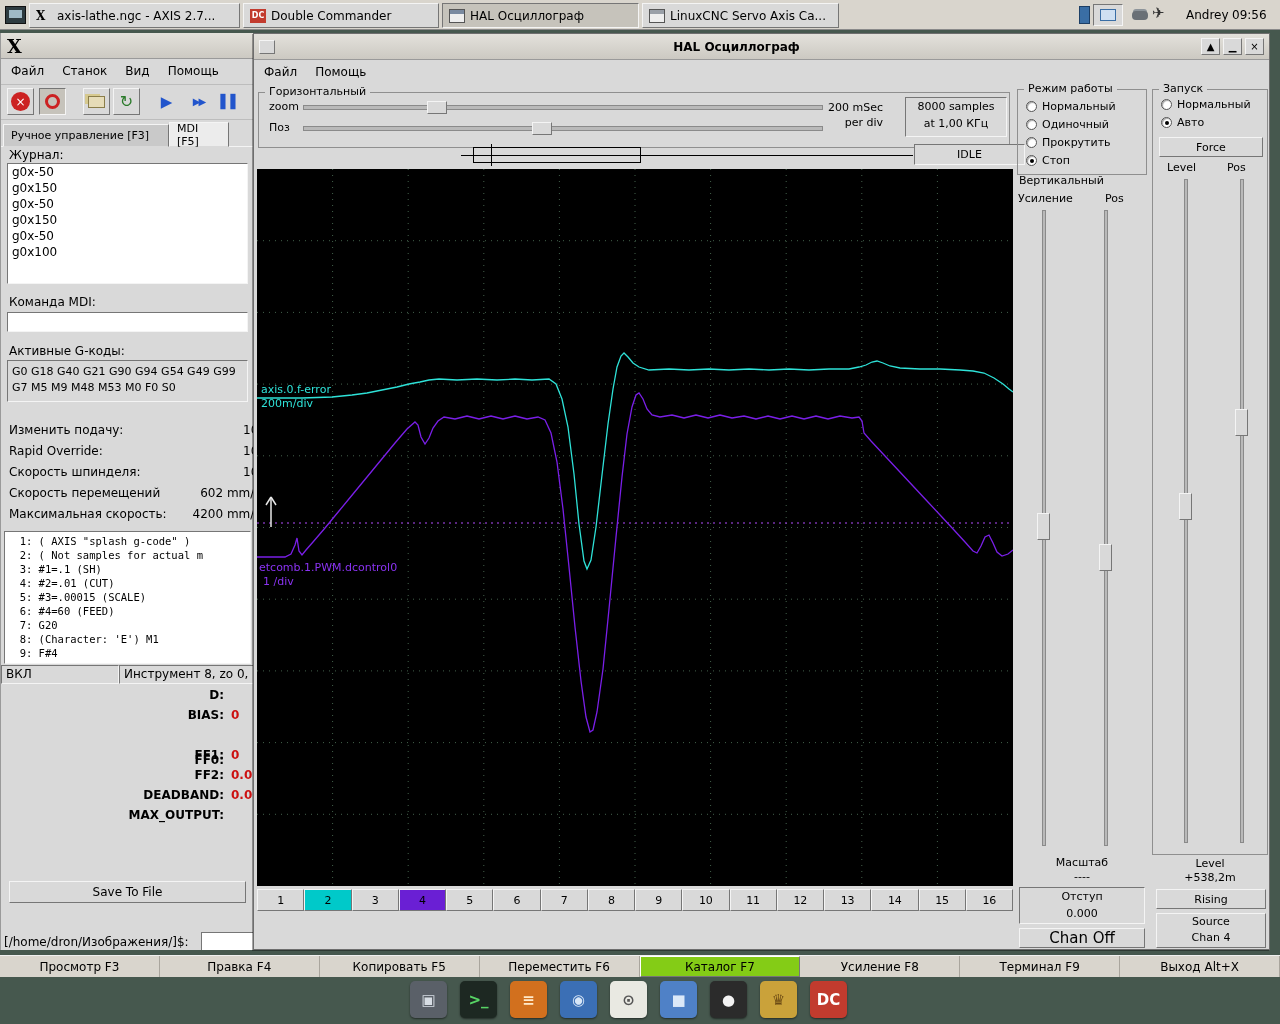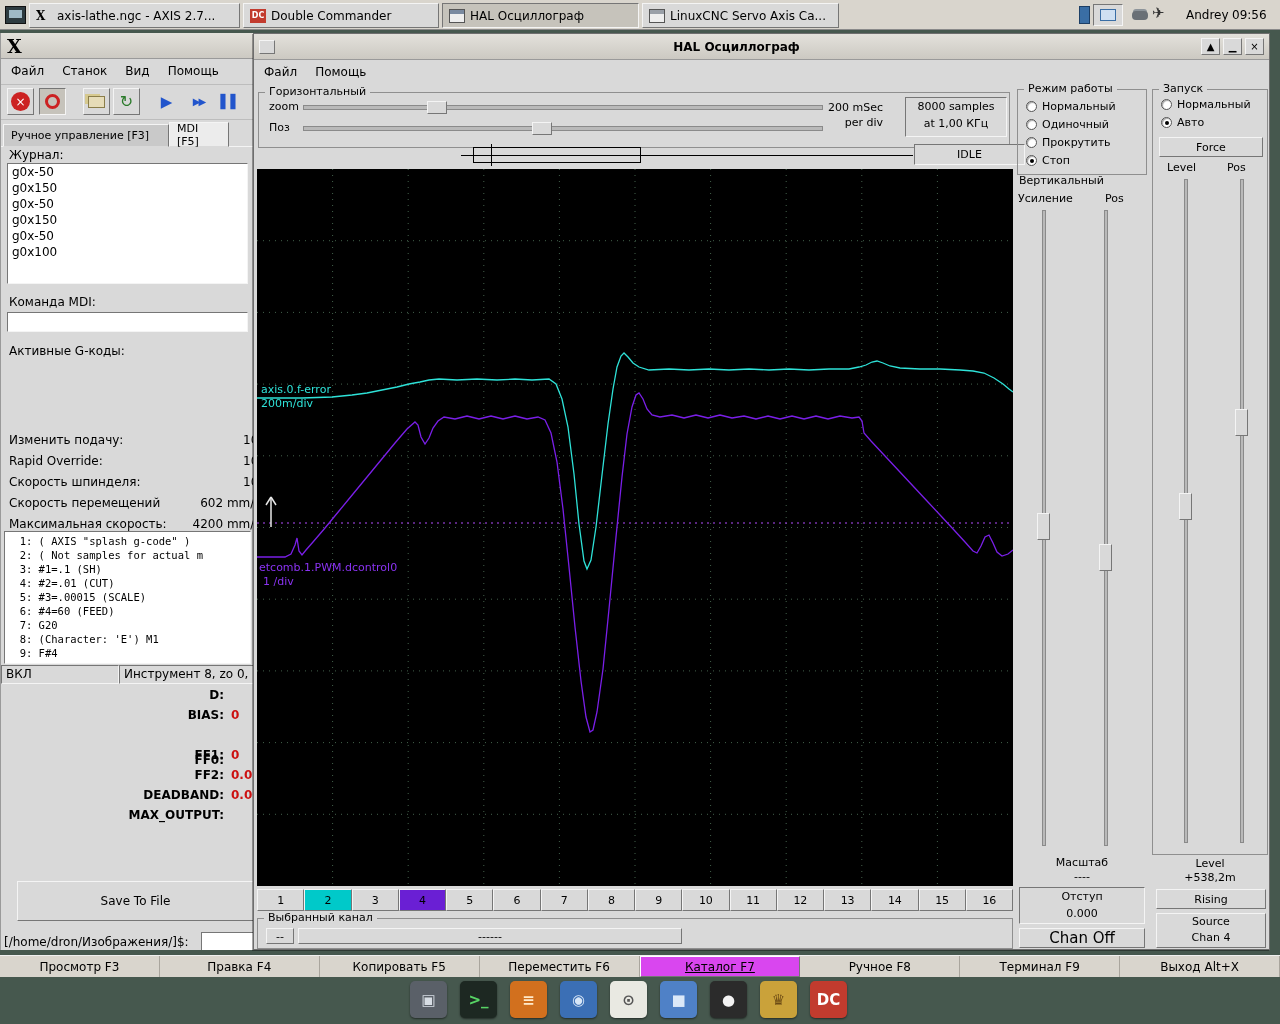--- a/index.html
+++ b/index.html
@@ -62,21 +62,21 @@
   #canvas { position:absolute; left:3px; top:135px; width:756px; height:717px; background:#000; }
   .trace-label { position:absolute; font-size:11px; line-height:13px; }
   #chan-row { position:absolute; left:3px; top:855px; width:756px; height:22px; display:flex; }
   .chan-btn { flex:1; font-size:11px; display:flex; align-items:center; justify-content:center; }
   .chan-cyan { background:#00c9c9 !important; }
   .chan-purple { background:#6a1fd4 !important; }
 
   
   #fkeys { position:absolute; left:0; top:955px; width:1280px; height:22px; background:#d9d5cd; border-top:1px solid #efefef; display:flex; }
   .fkey { flex:1; display:flex; align-items:center; justify-content:center; font-size:12px; border-right:1px solid #a9a59d; }
-  .fkey.hl { background:#d946ef; border:1px solid; border-color:#ffffff #767676 #767676 #ffffff;text-decoration:underline; }
+  .fkey.hl { background:#84cc16; border:1px solid; border-color:#ffffff #767676 #767676 #ffffff; }
 
   
   #dock { position:absolute; left:410px; top:981px; height:40px; display:flex; gap:13px; }
   .dock-ico { width:37px; height:37px; border-radius:5px; display:flex; align-items:center; justify-content:center;
     font-weight:bold; font-size:15px; box-shadow:0 1px 2px rgba(0,0,0,.5); }
 </style>
 </head>
 <body>
 
 <div id="taskbar">
@@ -161,21 +161,25 @@
       <div class="journal-line">g0x-50</div>
       <div class="journal-line">g0x150</div>
       <div class="journal-line">g0x-50</div>
       <div class="journal-line">g0x150</div>
       <div class="journal-line">g0x-50</div>
       <div class="journal-line">g0x100</div>
     </div>
   <span class="abs" style="left:8px;top:262px;">Команда MDI:</span>
   <div class="abs sunken" style="left:6px;top:279px;width:241px;height:20px;"><span></span></div>
   <span class="abs" style="left:8px;top:311px;">Активные G-коды:</span>
-  <div class="abs" id="overrides" style="left:0;top:400px;width:269px;height:105px;">
+  <div class="abs sunken-gray" style="left:6px;top:327px;width:241px;height:42px;padding:3px 4px;font-size:11px;line-height:16px;white-space:nowrap;">
+    <div>G0 G18 G40 G21 G90 G94 G54 G49 G99</div>
+    <div>G7 M5 M9 M48 M53 M0 F0 S0</div>
+  </div>
+  <div class="abs" id="overrides" style="left:0;top:390px;width:269px;height:105px;">
       <div class="ovr-row" style="top: 0px;">
         <span class="ovr-label">Изменить подачу:</span>
         <span class="ovr-val">100</span>
       </div>
       <div class="ovr-row" style="top: 21px;">
         <span class="ovr-label">Rapid Override:</span>
         <span class="ovr-val">100</span>
       </div>
       <div class="ovr-row" style="top: 42px;">
         <span class="ovr-label">Скорость шпинделя:</span>
@@ -227,21 +231,21 @@
       </div>
       <div class="cal-row" style="top: 100px;">
         <span class="cal-label">DEADBAND:</span>
         <span class="cal-val">0.00</span>
       </div>
       <div class="cal-row" style="top: 120px; padding-left: 16px;">
         <span class="cal-label">MAX_OUTPUT:</span>
         <span class="cal-val"></span>
       </div>
     </div>
-  <div class="abs raised center" style="left:8px;top:848px;width:237px;height:40px;margin-left:8px;">
+  <div class="abs raised center" style="left:8px;top:848px;width:237px;height:22px;">
       <span>Save To File</span>
     </div>
 
   <div class="abs nowrap" style="left:3px;top:902px;font-size:12px;"><span>[/home/dron/Изображения/]$:</span></div>
   <div class="abs sunken" style="left:200px;top:899px;width:53px;height:19px;"></div>
 </div>
 
 <div id="scope">
   <div class="titlebar">
     <span class="raised" style="width:16px;height:14px;margin-left:5px;"></span>
@@ -325,29 +329,20 @@
       <div class="chan-btn raised">9</div>
       <div class="chan-btn raised">10</div>
       <div class="chan-btn raised">11</div>
       <div class="chan-btn raised">12</div>
       <div class="chan-btn raised">13</div>
       <div class="chan-btn raised">14</div>
       <div class="chan-btn raised">15</div>
       <div class="chan-btn raised">16</div>
     </div>
 
-  <div class="groupbox" style="left:3px;top:884px;width:756px;height:31px;">
-    <span class="legend">Выбранный канал</span>
-    <div class="abs raised center" style="left:8px;top:9px;width:28px;height:16px;font-size:11px;">
-        <span>--</span>
-      </div>
-    <div class="abs raised center" style="left:40px;top:9px;width:384px;height:16px;font-size:11px;">
-        <span>------</span>
-      </div>
-  </div>
 
   <div class="groupbox" id="mode-group" style="left:763px;top:55px;width:130px;height:86px;">
     <span class="legend">Режим работы</span>
   <div class="radio-row" style="left: 8px; top: 10px; position: absolute;">
         <span class="radio"></span>
         <span>Нормальный</span>
       </div>
       <div class="radio-row" style="left: 8px; top: 28px; position: absolute;">
         <span class="radio"></span>
         <span>Одиночный</span>
@@ -409,21 +404,21 @@
       <div>Chan  4</div>
   </div>
 </div>
 
 <div id="fkeys">
     <div class="fkey">Просмотр F3</div>
     <div class="fkey">Правка F4</div>
     <div class="fkey">Копировать F5</div>
     <div class="fkey">Переместить F6</div>
     <div class="fkey hl">Каталог F7</div>
-    <div class="fkey">Ручное F8</div>
+    <div class="fkey">Усиление F8</div>
     <div class="fkey">Терминал F9</div>
     <div class="fkey">Выход Alt+X</div>
   </div>
 
 <div id="dock">
     <div class="dock-ico" style="background: rgb(90, 96, 104); color: rgb(215, 221, 228);">▣</div>
     <div class="dock-ico" style="background: rgb(29, 40, 34); color: rgb(87, 212, 101);">&gt;_</div>
     <div class="dock-ico" style="background: rgb(210, 112, 30); color: rgb(255, 233, 201);">≡</div>
     <div class="dock-ico" style="background: rgb(59, 111, 181); color: rgb(215, 230, 247);">◉</div>
     <div class="dock-ico" style="background: rgb(233, 233, 226); color: rgb(85, 85, 85);">⊙</div>

